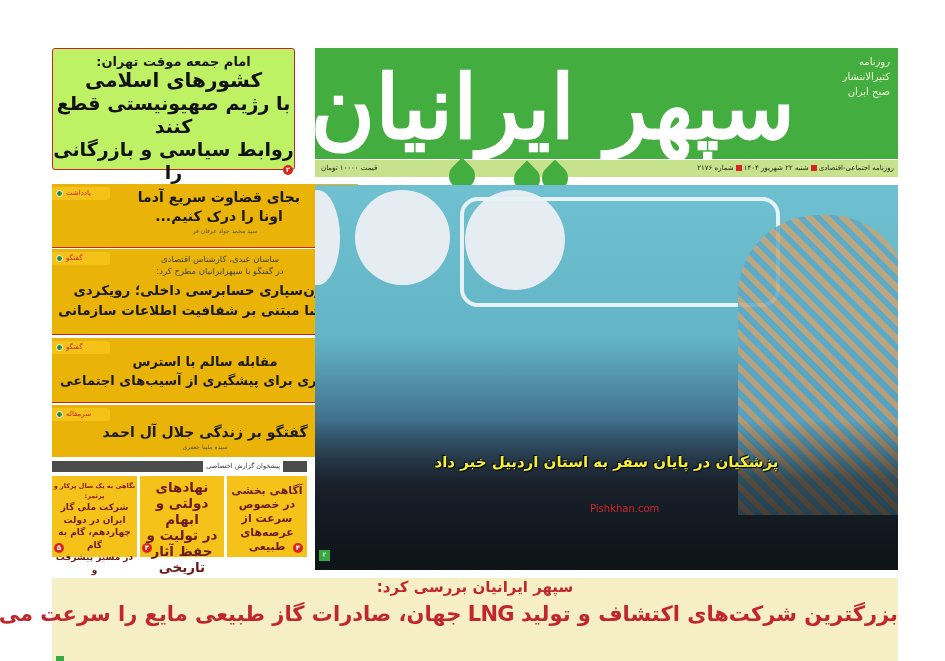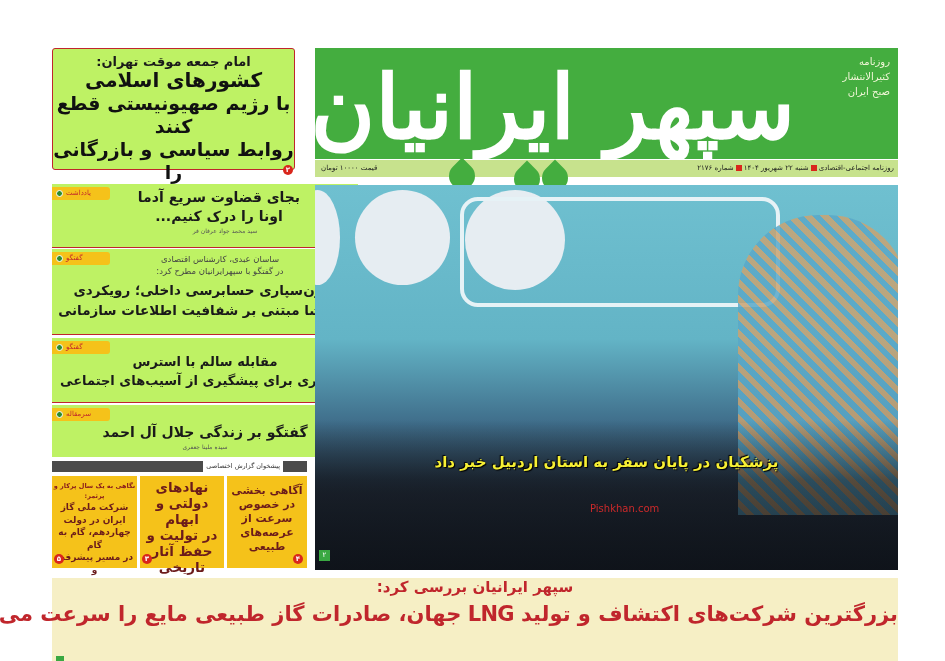--- a/index.html
+++ b/index.html
@@ -17,32 +17,32 @@
   .logo-drop { position: absolute; width: 26px; height: 26px; background: #44ad3f; border-radius: 0 50% 50% 50%; transform: rotate(45deg); }
 
   
   .lead-box { position: absolute; left: 52px; top: 48px; width: 243px; height: 122px; border: 1.5px solid #c0262c; border-radius: 3px; background: #bef264; text-align: center; }
   .lead-box .kicker { margin-top: 5px; font-size: 13px; color: #1a1a1a; font-weight: bold; }
   .lead-box .title { font-size: 19px; line-height: 23px; font-weight: bold; color: #111; letter-spacing: -0.5px; }
   .lead-box .title .l1 { font-size: 20px; }
 
   .page-badge { position: absolute; width: 10px; height: 10px; border-radius: 50%; background: #d9261c; color: #fff; font-size: 7px; line-height: 10px; text-align: center; font-weight: bold; }
 
-  .grey-item { position: absolute; left: 52px; width: 306px; background: #bef264; text-align: center; }
+  .grey-item { position: absolute; left: 52px; width: 306px; background: #eab308; text-align: center; }
   .grey-item .sep { position: absolute; left: 0; right: 8px; bottom: 0; height: 1.5px; background: #c0262c; }
   .section-tag { position: absolute; left: 0; top: 3px; height: 13px; width: 58px; background: #f5c21a; border-radius: 0 3px 3px 0; font-size: 7px; line-height: 13px; color: #c0262c; padding-left: 14px; text-align: left; }
   .section-tag .dot { position: absolute; left: 4px; top: 3px; width: 7px; height: 7px; border-radius: 50%; background: #2d8c2d; border: 1px solid #fff; }
   .grey-item .t { font-weight: bold; color: #1a1a1a; font-size: 14px; line-height: 19px; }
   .grey-item .small { font-size: 8.5px; color: #444; line-height: 12px; }
   .grey-item .byline { font-size: 6px; color: #555; line-height: 10px; }
 
   .special-bar { position: absolute; left: 52px; top: 461px; width: 255px; height: 11px; background: #4b4b4b; }
   .special-bar .lbl { position: absolute; right: 24px; top: 0; height: 11px; background: #fff; font-size: 6.5px; line-height: 11px; color: #333; padding: 0 3px; }
 
-  .yellow-box { position: absolute; top: 476px; height: 92px; background: #f5c21a; text-align: center; font-weight: bold; color: #6b1b1b; }
+  .yellow-box { position: absolute; top: 476px; height: 81px; background: #f5c21a; text-align: center; font-weight: bold; color: #6b1b1b; }
   .yellow-box .t { font-size: 11px; line-height: 14px; }
   .yellow-box .t.big { font-size: 13.5px; line-height: 16px; }
   .yellow-box .k { font-size: 6.5px; line-height: 10px; color: #8a1c1c; }
 
   
   .photo { position: absolute; left: 315px; top: 185px; width: 583px; height: 385px; overflow: hidden;
     background: linear-gradient(180deg, #6fc0d0 0%, #63b4c6 40%, #3f6d8a 62%, #2a3442 80%, #1d232c 100%); }
   .photo .bg-circle { position: absolute; border-radius: 50%; background: #e6edf2; }
   .photo .dome { position: absolute; right: -10px; top: 30px; width: 170px; height: 300px; background: repeating-linear-gradient(45deg, #5aa8c8 0 6px, #c9a372 6px 12px); border-radius: 80px 80px 0 0; opacity: 0.85; }
   .photo .banner { position: absolute; left: 145px; top: 12px; width: 320px; height: 110px; border: 4px solid #e6f2f6; border-radius: 18px; }

